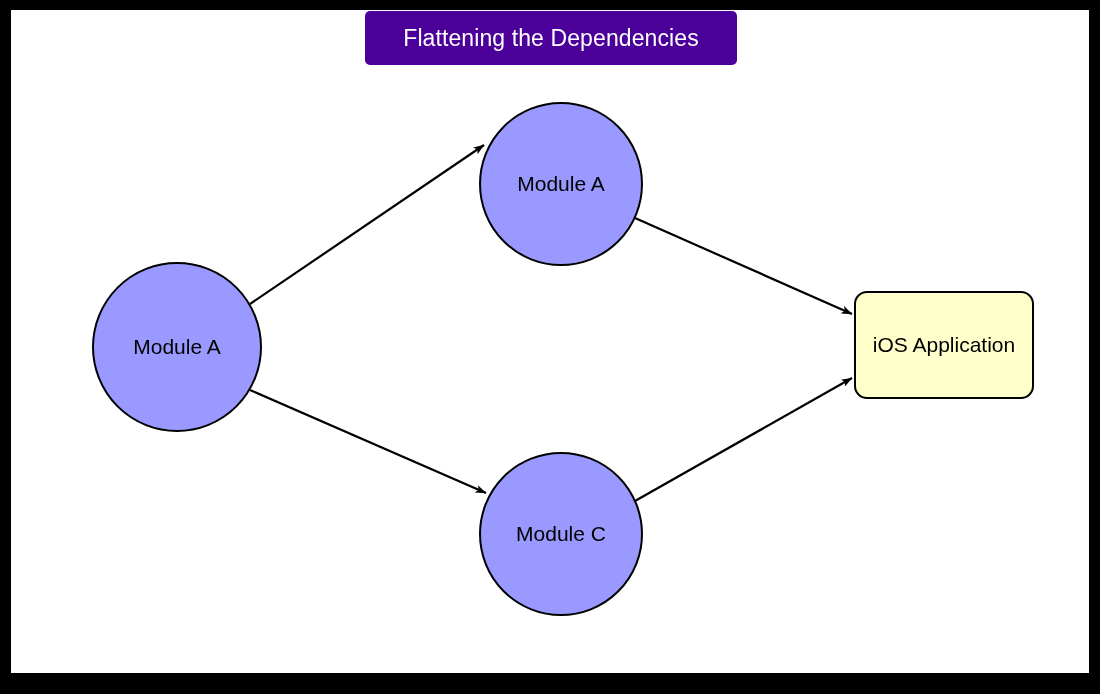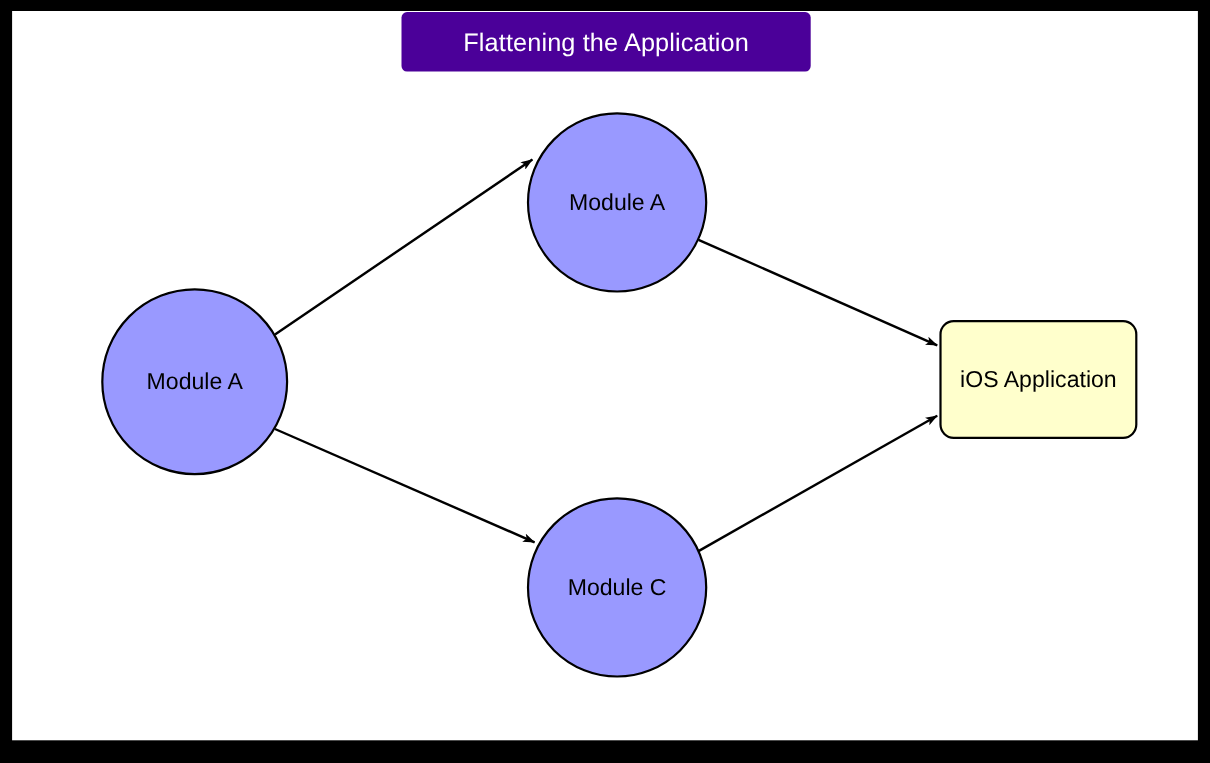--- a/index.html
+++ b/index.html
@@ -120,16 +120,16 @@
 
       <g>
         <rect class="node-shape" x="844" y="282" width="178" height="106" rx="12" ry="12" fill="#ffffcc"></rect>
         <text class="node-label" x="933" y="336">iOS Application</text>
       </g>
     </svg>
 
   </div>
 
   <div id="title-banner">
-    <span class="title-text">Flattening the Application</span>
+    <span class="title-text">Flattening the Dependencies</span>
   </div>
 
 </div>
 
 </body></html>

